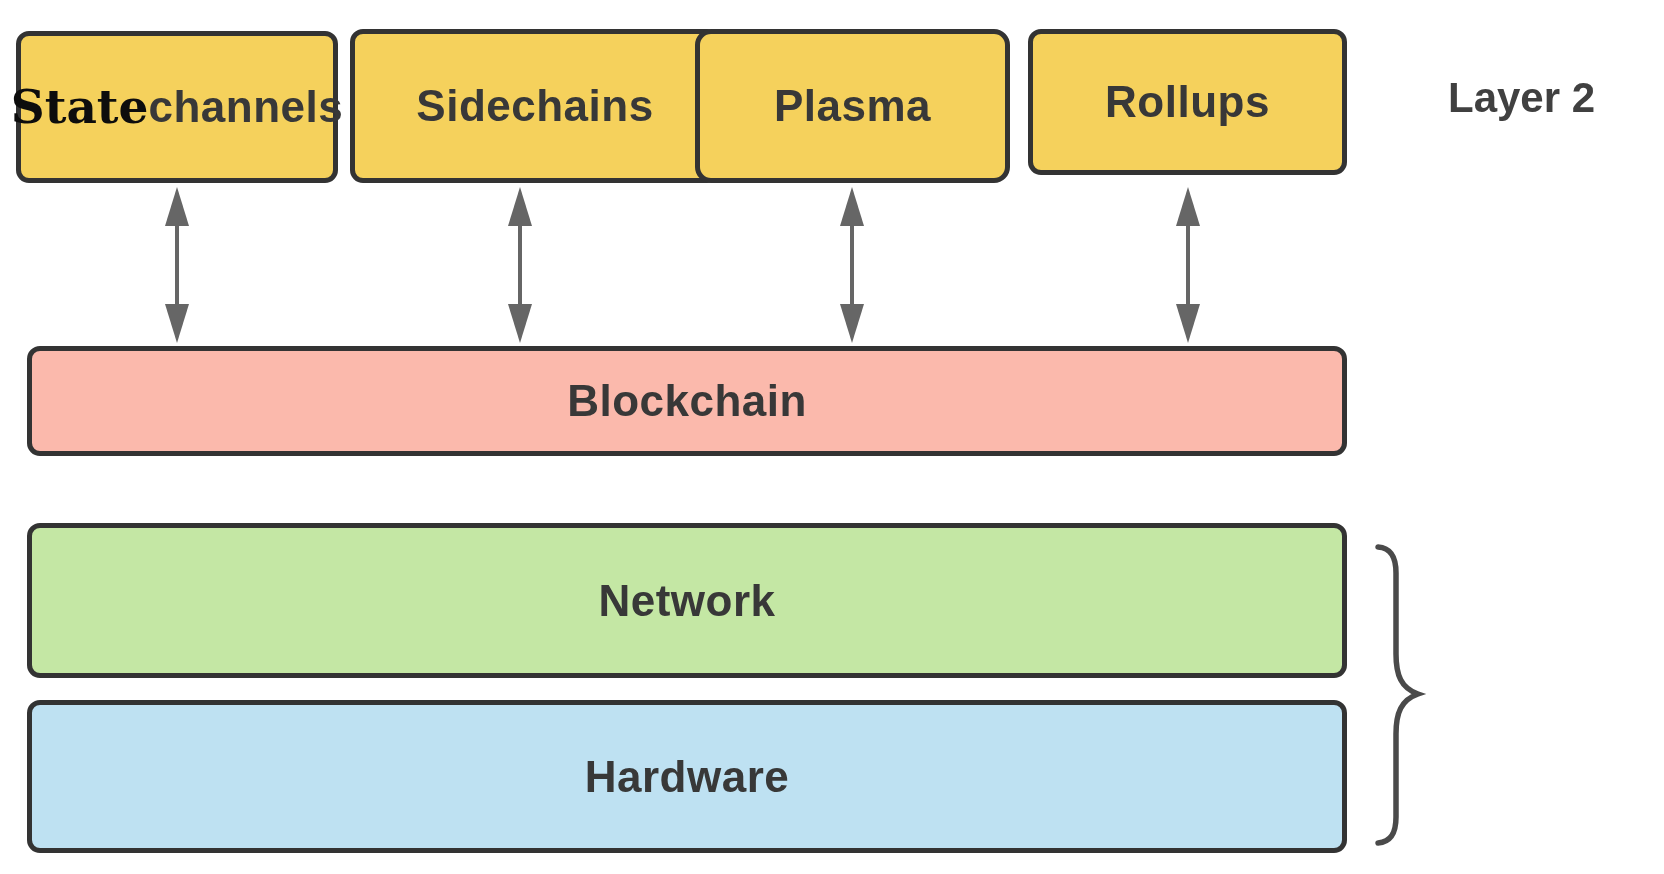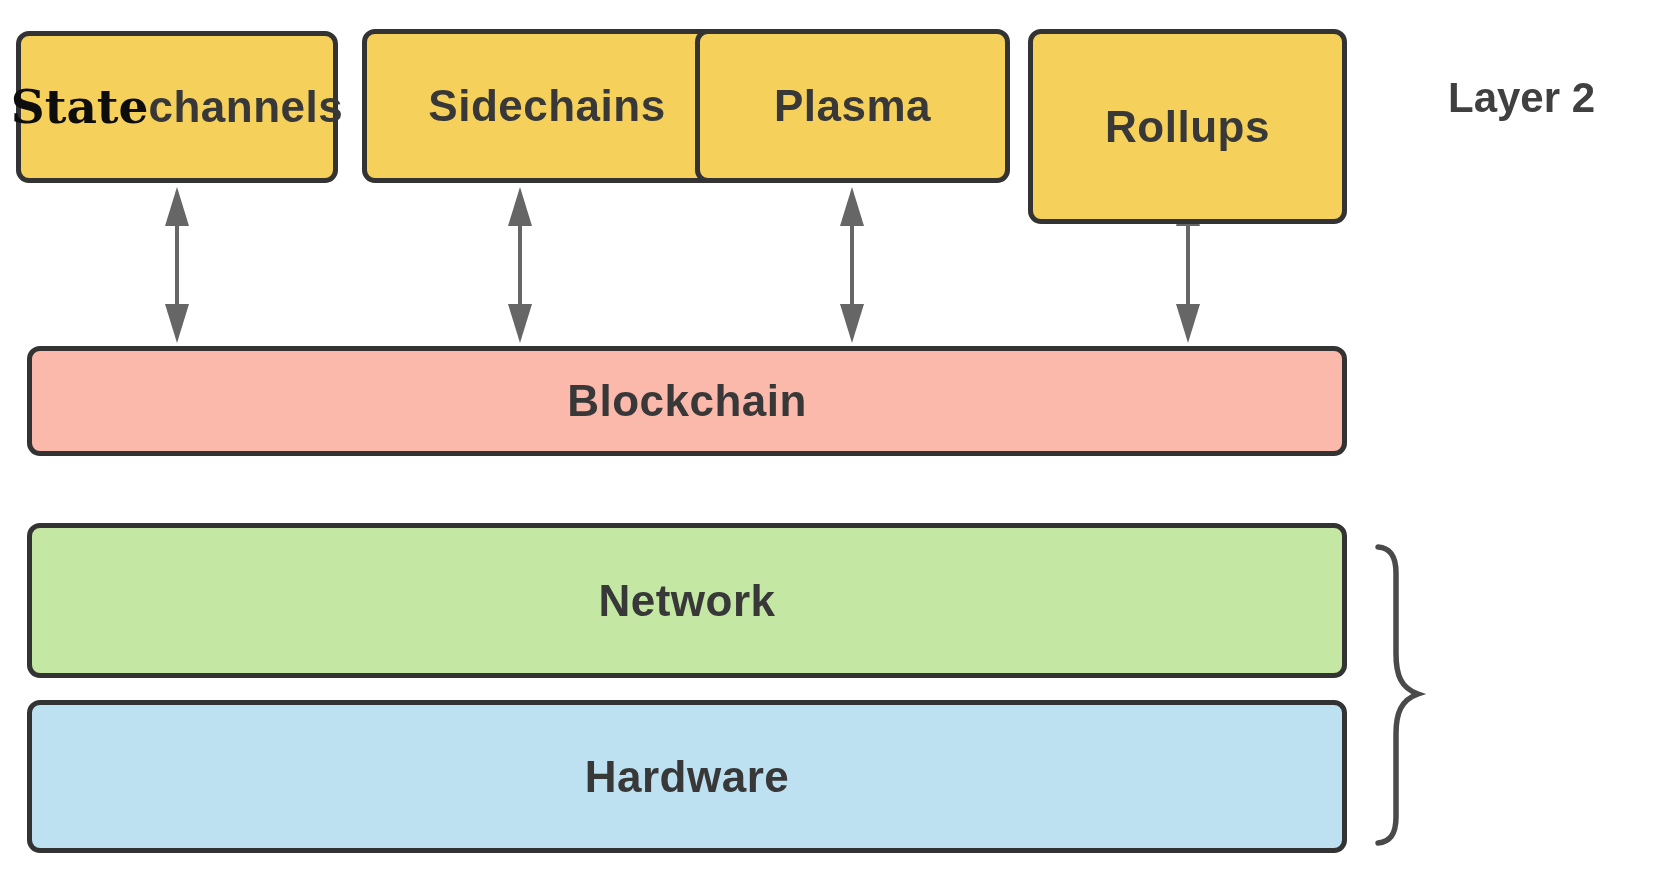--- a/index.html
+++ b/index.html
@@ -34,23 +34,23 @@
     font-size:47px;
     color:var(--c-state_text,#0d0d0d);
     letter-spacing:0px;
   }
   .yellow{background:var(--c-layer2_box,#F5D15C);}
   .salmon{background:var(--c-layer1_box,#FBB9AC);}
   .green {background:var(--c-network_box,#C4E7A4);}
   .blue  {background:var(--c-hardware_box,#BEE1F2);}
 
   .box-state    {left:16px;  top:31px; width:322px; height:152px;}
-  .box-sidechains{left:362px; top:29px; width:370px; height:154px;}
-  .box-plasma   {left:695px; top:29px; width:315px; height:154px;}
-  .box-rollups  {left:1028px;top:29px; width:319px; height:195px;justify-content:center;}
+  .box-sidechains{left:350px; top:29px; width:370px; height:154px;}
+  .box-plasma   {left:695px; top:29px; width:315px; height:154px;border-radius:16px;}
+  .box-rollups  {left:1028px;top:29px; width:319px; height:146px;justify-content:center;}
   .box-blockchain{left:27px; top:346px;width:1320px;height:110px;}
   .box-network  {left:27px;  top:523px;width:1320px;height:155px;}
   .box-hardware {left:27px;  top:700px;width:1320px;height:153px;}
 
   .layer-label{
     position:absolute;
     left:1448px;
     font-size:42px;
     font-weight:bold;
     color:var(--c-label_text,#404040);

